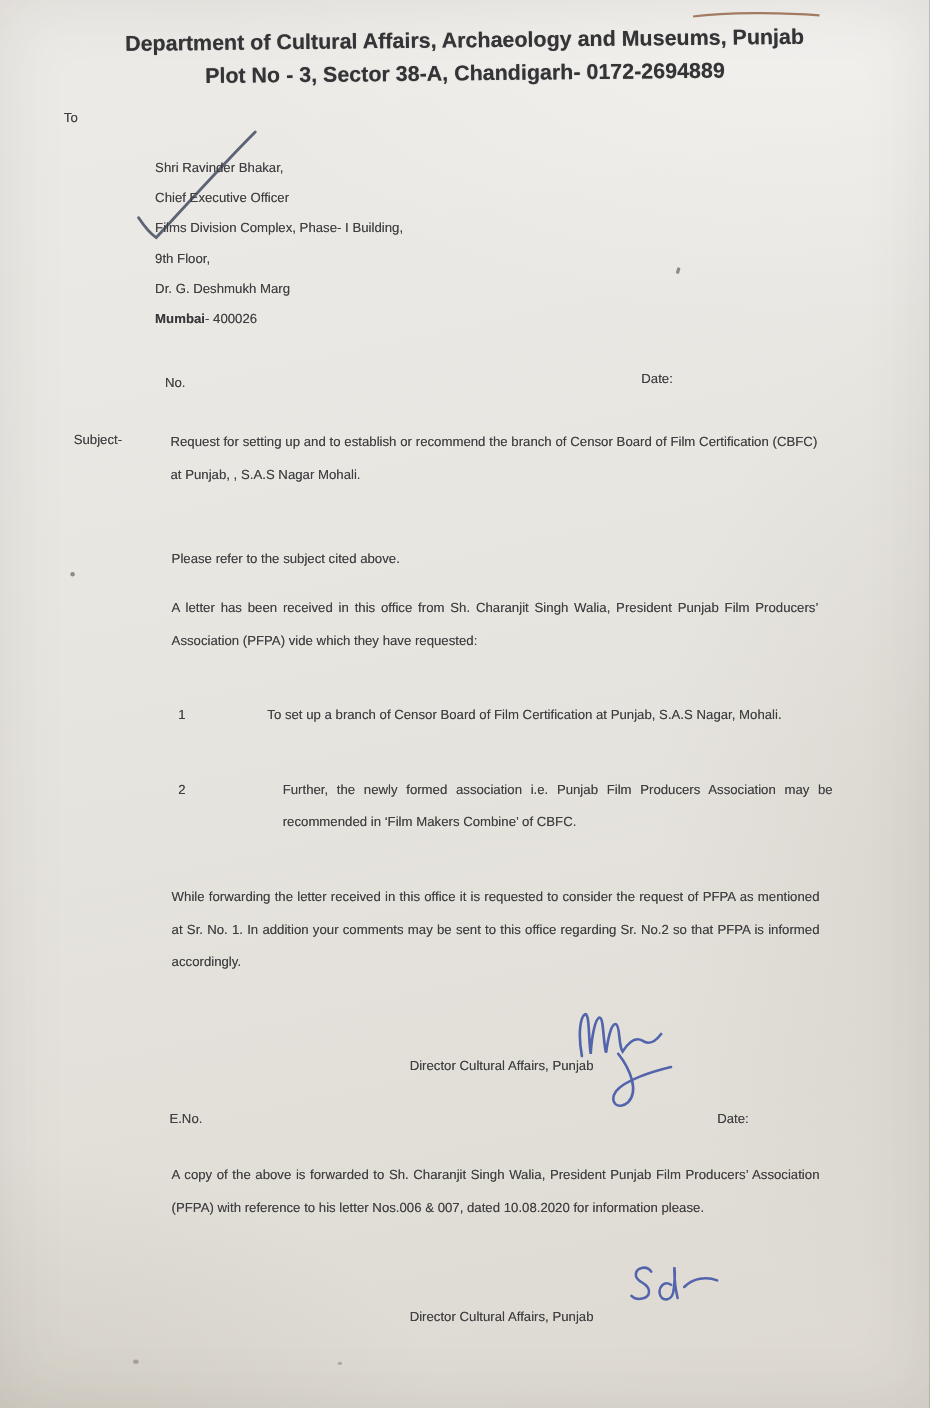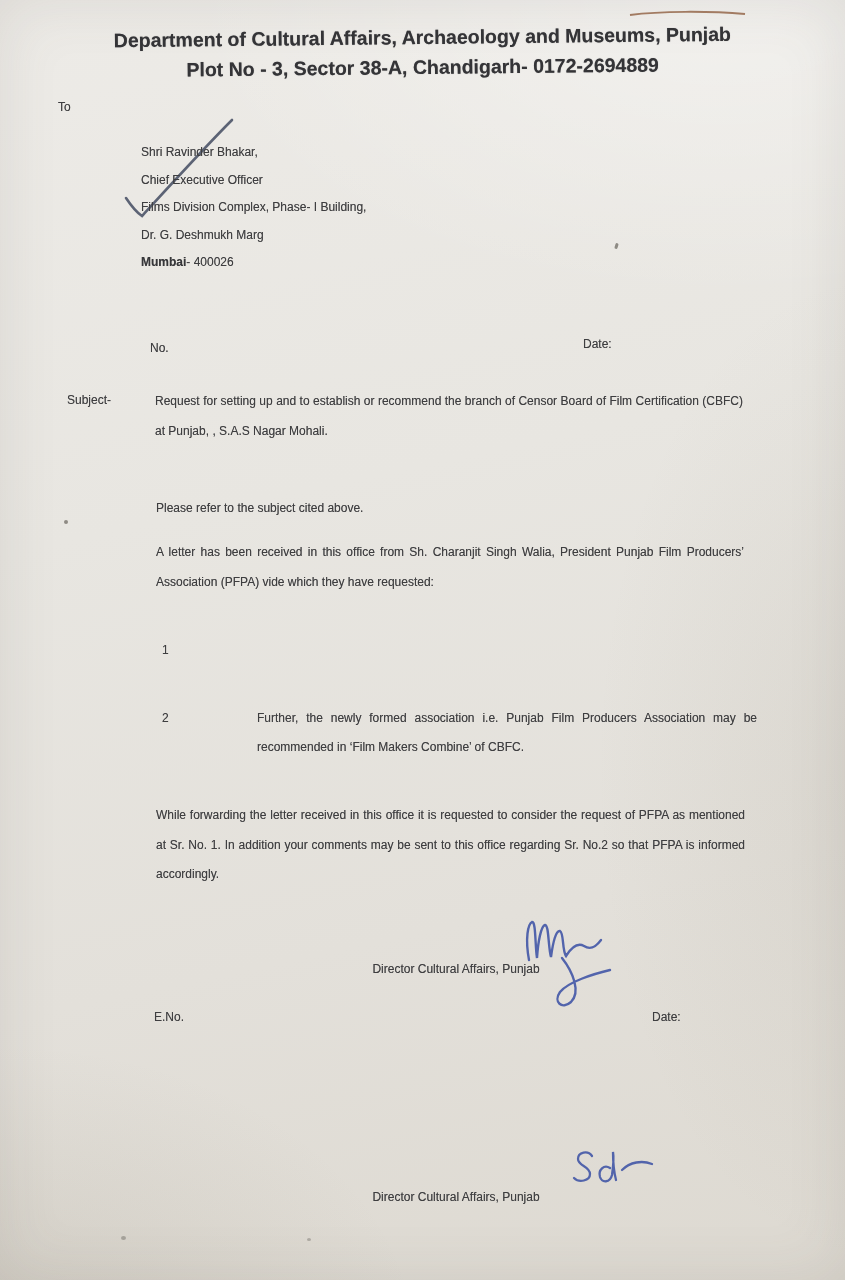--- a/index.html
+++ b/index.html
@@ -51,53 +51,56 @@
   <div class="abs txt" style="left:58px;top:93px;">To</div>
 
   <svg class="abs" style="left:118px;top:112px;" width="125" height="115">
     <path d="M8,86 C12,92 18,100 24,104 C46,80 86,36 114,8" fill="none" stroke="var(--pen,#4d5468)" stroke-width="2.6" stroke-linecap="round" opacity="0.9"></path>
   </svg>
 
   <div class="abs txt" style="left:141px;top:139px;line-height:27.6px;">
     <div>Shri Ravinder Bhakar,</div>
     <div>Chief Executive Officer</div>
     <div>Films Division Complex, Phase- I Building,</div>
+    <div>9th Floor,</div>
     <div>Dr. G. Deshmukh Marg</div>
     <div><span class="bold">Mumbai</span><span>- 400026</span></div>
   </div>
 
   <div class="abs txt" style="left:150px;top:334px;">No.</div>
   <div class="abs txt" style="left:583px;top:330px;">Date:</div>
 
   <div class="abs txt" style="left:67px;top:386px;">Subject-</div>
   <div class="abs txt just" style="left:155px;top:386px;width:588px;line-height:30px;">Request for setting up and to establish or recommend the branch of Censor Board of Film Certification (CBFC) at Punjab, , S.A.S Nagar Mohali.</div>
 
   <div class="abs txt" style="left:156px;top:494px;">Please refer to the subject cited above.</div>
 
   <div class="abs txt just" style="left:156px;top:537px;width:588px;line-height:30px;">A letter has been received in this office from Sh. Charanjit Singh Walia, President Punjab Film Producers’ Association (PFPA) vide which they have requested:</div>
 
   <div class="abs txt" style="left:162px;top:636px;">1</div>
+  <div class="abs txt just" style="left:243px;top:636px;width:500px;line-height:29px;">To set up a branch of Censor Board of Film Certification at Punjab, S.A.S Nagar, Mohali.</div>
 
   <div class="abs txt" style="left:162px;top:704px;">2</div>
   <div class="abs txt just" style="left:257px;top:704px;width:500px;line-height:29px;">Further, the newly formed association i.e. Punjab Film Producers Association may be recommended in ‘Film Makers Combine’ of CBFC.</div>
 
   <div class="abs txt just" style="left:156px;top:801px;width:589px;line-height:29.5px;">While forwarding the letter received in this office it is requested to consider the request of PFPA as mentioned at Sr. No. 1. In addition your comments may be sent to this office regarding Sr. No.2 so that PFPA is informed accordingly.</div>
 
   <svg class="abs" style="left:515px;top:912px;" width="135" height="105">
     <g fill="none" stroke="var(--ink,#3f54a6)" stroke-width="2.4" stroke-linecap="round" opacity="0.88">
       <path d="M14,48 C10,26 13,12 17,10 C21,9 20,34 22,46 C23,30 26,14 30,13 C34,13 33,34 36,45 C38,30 41,18 45,19 C49,21 47,38 51,44 C56,36 62,30 69,34 C75,38 80,36 86,28"></path>
       <path d="M47,46 C58,60 66,80 56,90 C47,98 38,90 45,80 C53,70 78,62 95,58"></path>
     </g>
   </svg>
 
   <div class="abs txt right" style="left:154px;top:955px;width:604px;">Director Cultural Affairs, Punjab</div>
 
   <div class="abs txt" style="left:154px;top:1003px;">E.No.</div>
   <div class="abs txt" style="left:652px;top:1003px;">Date:</div>
 
+  <div class="abs txt just" style="left:156px;top:1054px;width:589px;line-height:29.5px;">A copy of the above is forwarded to Sh. Charanjit Singh Walia, President Punjab Film Producers’ Association (PFPA) with reference to his letter Nos.006 &amp; 007, dated 10.08.2020 for information please.</div>
 
   <svg class="abs" style="left:566px;top:1142px;" width="100" height="52">
     <g fill="none" stroke="var(--ink,#3f54a6)" stroke-width="2.3" stroke-linecap="round" opacity="0.88">
       <path d="M26,14 C22,8 12,10 12,17 C12,24 24,24 24,32 C24,39 13,41 8,36"></path>
       <path d="M44,26 C38,22 32,28 34,35 C36,41 44,41 46,33 C47,26 48,16 47,10 C47,18 48,30 50,38"></path>
       <path d="M56,28 C64,20 76,18 86,22"></path>
     </g>
   </svg>
 
   <div class="abs txt right" style="left:154px;top:1183px;width:604px;">Director Cultural Affairs, Punjab</div>

